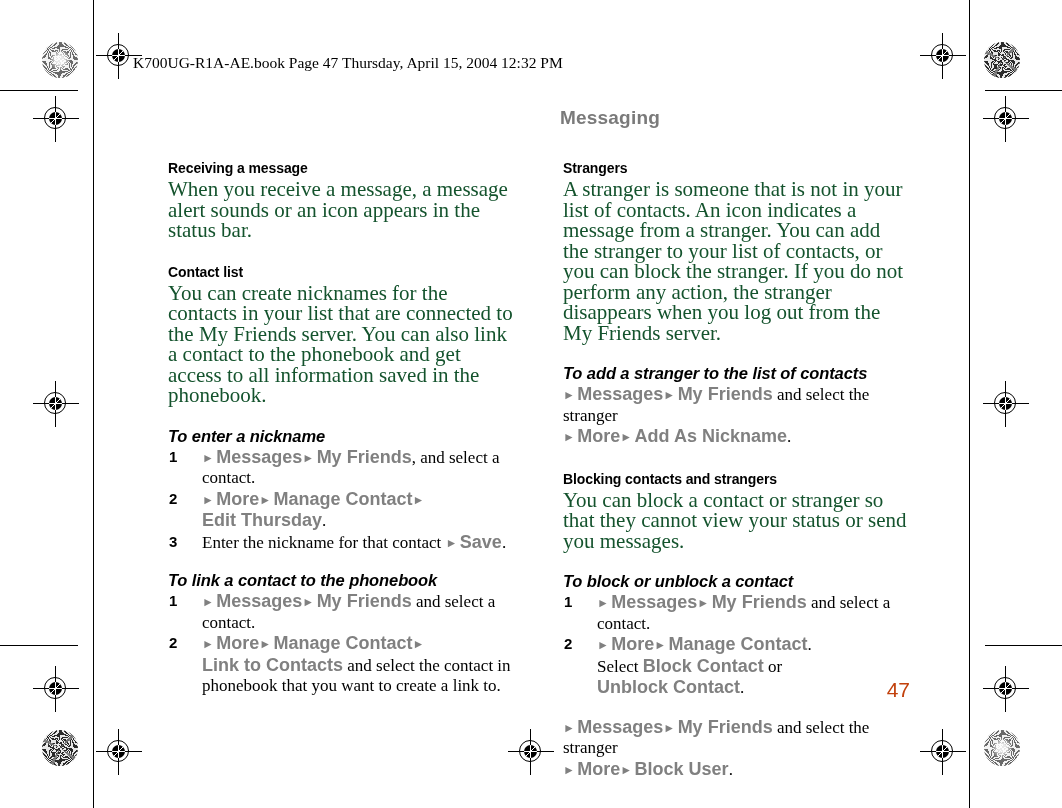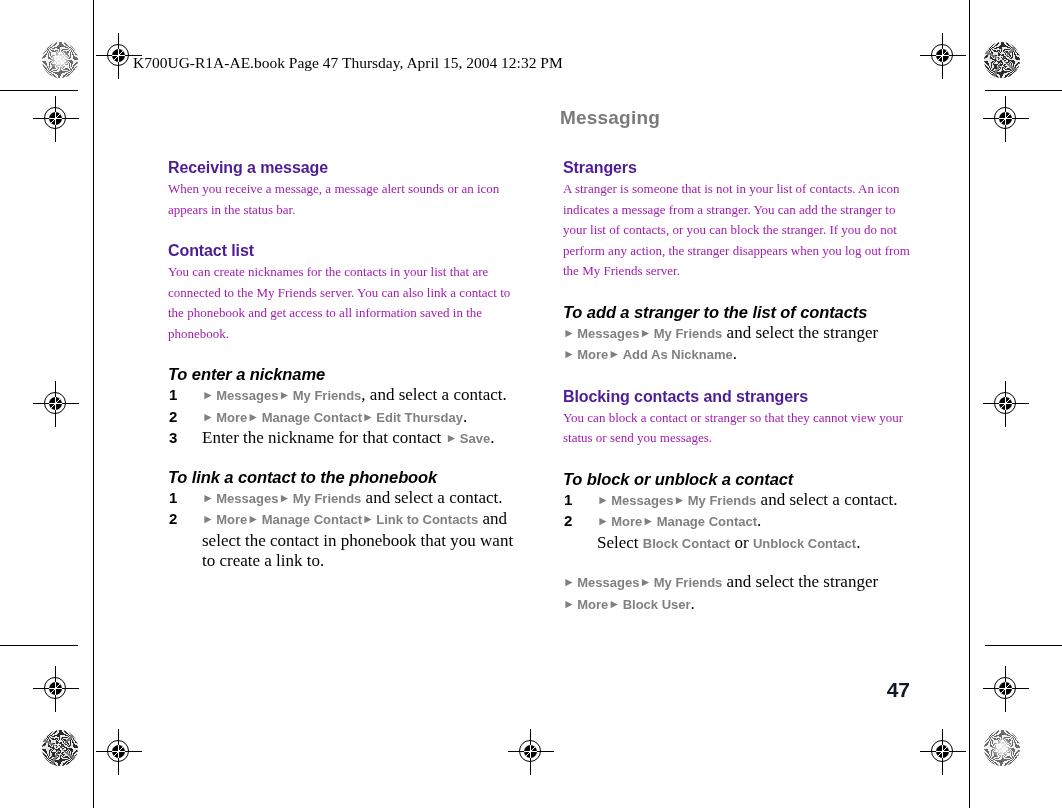--- a/index.html
+++ b/index.html
@@ -108,58 +108,58 @@
     color: #000;
     white-space: nowrap;
   }
 
   .folio {
     position: absolute;
     left: 830px; top: 678px;
     width: 80px;
     text-align: right;
     font-family: "Liberation Sans", sans-serif;
-    font-weight: bold;
+    font-weight: normal;
     font-size: 21px;
-    color: #0f172a;
+    color: #c2410c;
   }
 
   .col {
     position: absolute;
     top: 158px;
     width: 348px;
   }
   .col-left  { left: 168px; }
   .col-right { left: 563px; }
 
   h2.sec {
     font-family: "Liberation Sans", sans-serif;
     font-weight: bold;
-    font-size: 16px;
+    font-size: 14px;
     margin: 0 0 1px 0;
     line-height: 20px;
-    color: #4c1d95;
+    color: #000000;
     letter-spacing: -0.1px;
   }
   h3.proc {
     font-family: "Liberation Sans", sans-serif;
     font-weight: bold;
     font-style: italic;
     font-size: 16.5px;
     margin: 0 0 1px 0;
     line-height: 19px;
     color: #000;
     letter-spacing: -0.1px;
   }
   p.body {
     margin: 0;
     font-family: "Liberation Serif", serif;
-    font-size: 13px;
+    font-size: 21px;
     line-height: 20.5px;
-    color: #a21caf;
+    color: #14532d;
   }
   .gap-lg { height: 21px; }
   .gap-md { height: 18px; }
 
   ol.steps {
     list-style: none;
     margin: 0;
     padding: 0;
     counter-reset: stepnum;
   }
@@ -185,21 +185,21 @@
     font-family: "Liberation Serif", serif;
     font-size: 17px;
     line-height: 20.5px;
     padding-left: 0;
   }
 
   
   .ui {
     font-family: "Liberation Sans", sans-serif;
     font-weight: bold;
-    font-size: 13px;
+    font-size: 18px;
     color: #808080;
     white-space: nowrap;
   }
   .arw {
     font-family: "Liberation Sans", sans-serif;
     font-size: 12px;
     color: #808080;
     vertical-align: 1px;
   }
 </style>

